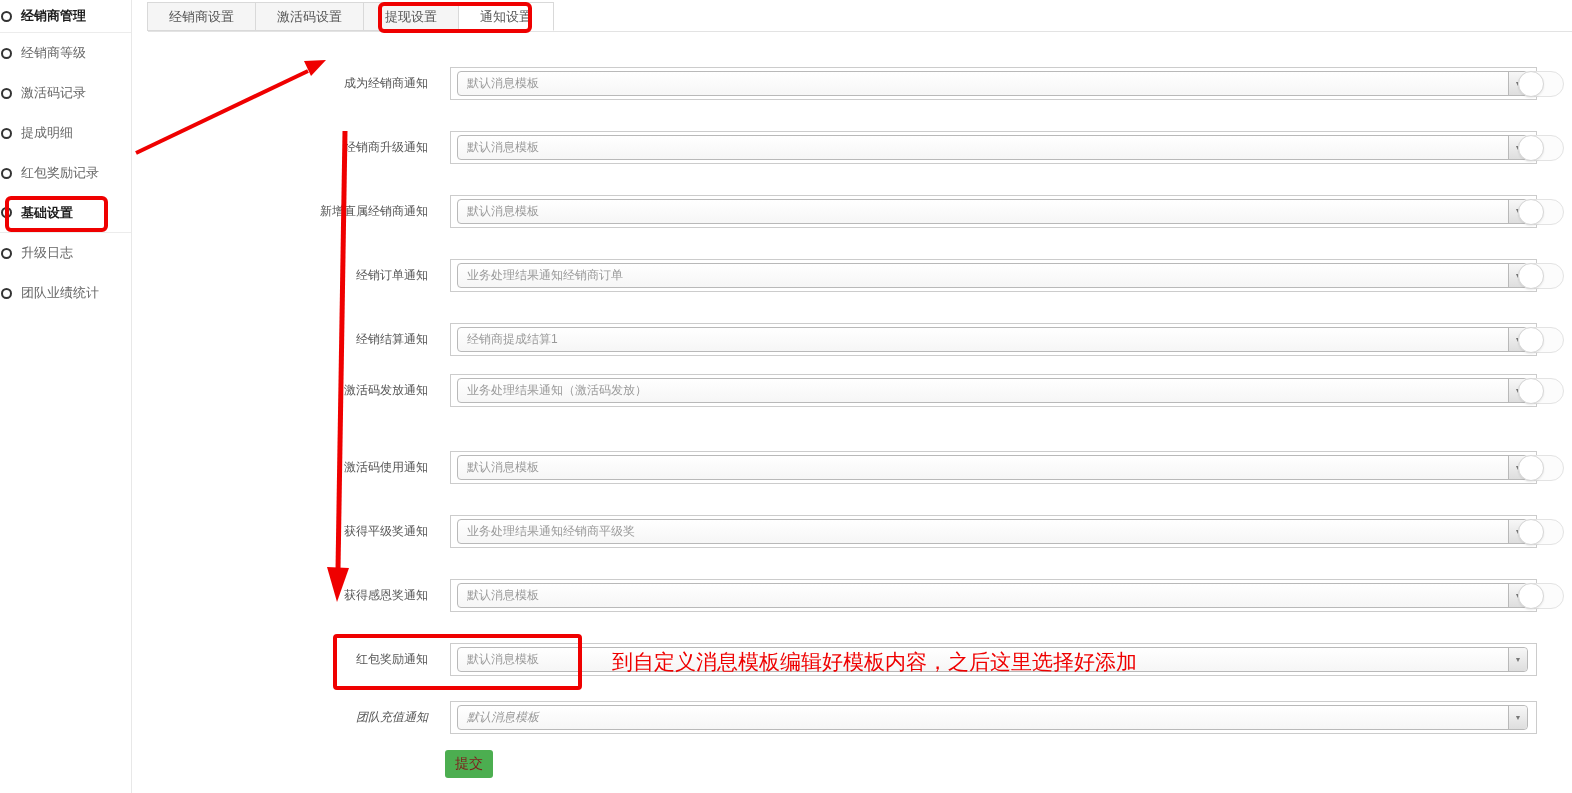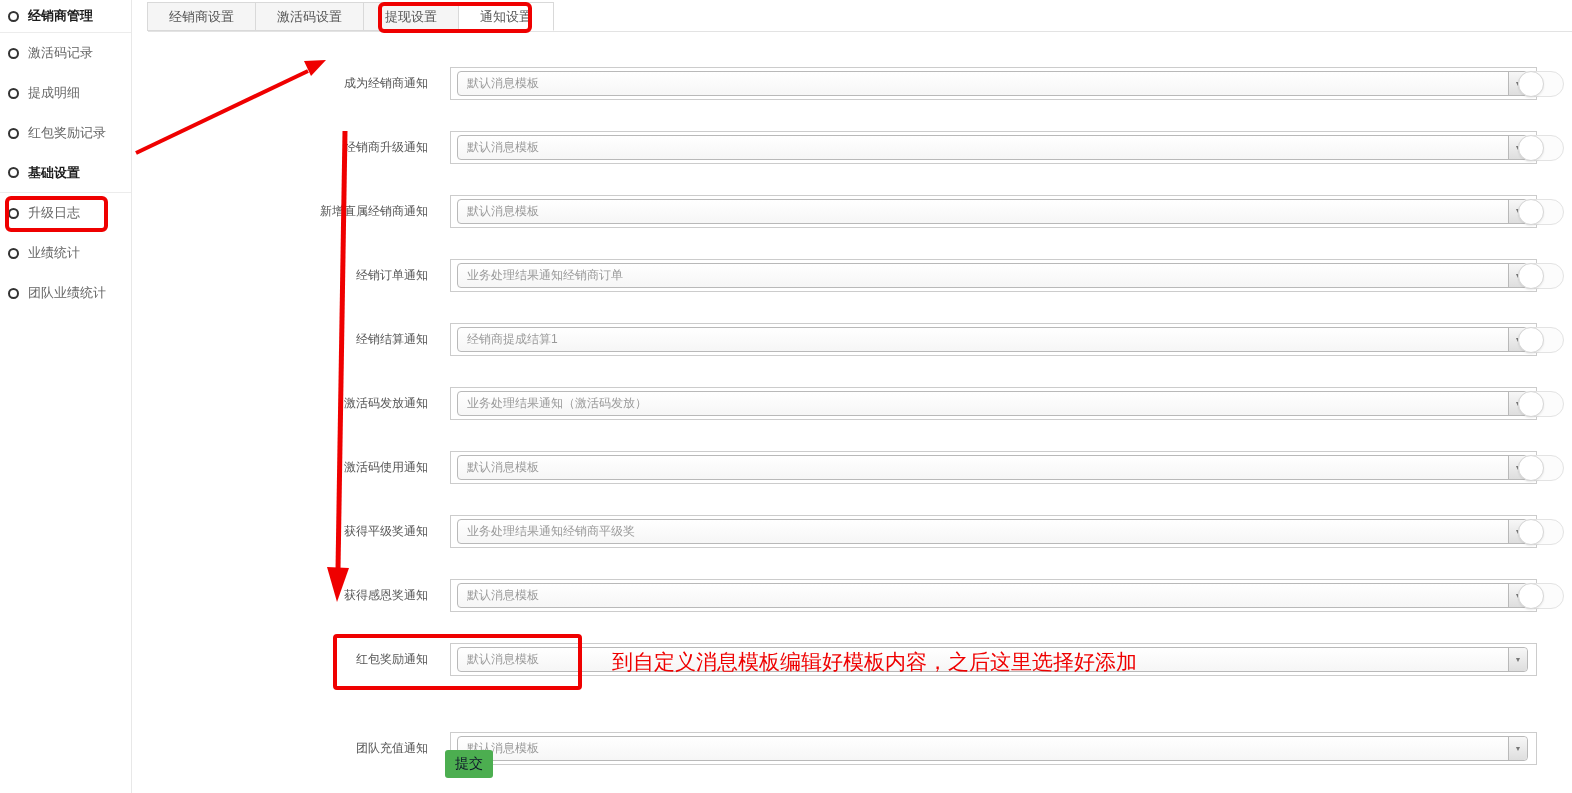--- a/index.html
+++ b/index.html
@@ -4,21 +4,21 @@
 <style>
   * { box-sizing: border-box; }
   html,body { margin:0; padding:0; }
   body {
     width:1572px; height:793px; position:relative; overflow:hidden;
     background:#fff; font-family:"Liberation Sans","DejaVu Sans",sans-serif;
   }
   
   .sidebar { position:absolute; left:0; top:0; width:132px; height:793px;
     background:#fff; border-right:1px solid #e8e8e8; }
-  .side-item { display:flex; align-items:center; height:40px; padding-left:8px;
+  .side-item { display:flex; align-items:center; height:40px; padding-left:1px;
     gap:9px; font-size:13px; color:#666; cursor:pointer; white-space:nowrap; }
   .side-item:first-child { height:33px; }
   .side-item .dot { width:11px; height:11px; border:2px solid #333;
     border-radius:50%; flex:none; }
   .side-item.active { color:#1c1c1c; font-weight:bold; }
   .side-item.divider { border-bottom:1px solid #ececec; }
   
   .tabbar { position:absolute; left:148px; top:2px; display:flex; z-index:1; }
   .tab { height:29px; line-height:27px; padding:0 21px; font-size:13px; color:#555;
     background:#f5f5f5; border:1px solid #d9d9d9; margin-left:-1px; cursor:pointer; }
@@ -39,21 +39,21 @@
   .dd-btn { position:absolute; right:0; top:0; bottom:0; width:19px;
     border-left:1px solid #b9b9b9; border-radius:0 4px 4px 0;
     background:linear-gradient(#f7f7f7,#dedede); text-align:center; }
   .dd-btn span { font-size:7px; color:#777; line-height:23px; display:block; }
   .toggle { position:absolute; left:1518px; width:46px; height:26px;
     border-radius:13px; border:1px solid #e3e3e3; background:#fcfcfc; cursor:pointer; }
   .knob { position:absolute; left:-1px; top:-1px; width:26px; height:26px;
     border-radius:50%; background:#fff; border:1px solid #d6d6d6;
     box-shadow:0 1px 2px rgba(0,0,0,.08); }
   .submit-btn { position:absolute; left:445px; top:750px; width:48px; height:28px;
-    background:#4cae50; color:#0f172a; font-size:14px; border:none; border-radius:3px;
+    background:#4cae50; color:#7f1d1d; font-size:14px; border:none; border-radius:3px;
     cursor:pointer; font-family:inherit; }
   
   .red-box { position:absolute; border:4px solid #ef0000; border-radius:6px;
     pointer-events:none; z-index:5; }
   #box-tab      { left:378px; top:2px;  width:154px; height:31px; }
   #box-sidebar  { left:5px;   top:196px; width:103px; height:36px; }
   #box-row10    { left:333px; top:634px; width:249px; height:56px; border-radius:4px; }
   .red-note { position:absolute; left:612px; top:648px; font-size:21px;
     color:#ef0000; z-index:5; pointer-events:none; white-space:nowrap; }
   #arrows { position:absolute; left:0; top:0; width:1572px; height:793px;
@@ -62,41 +62,41 @@
 </head>
 <body>
 
 <div class="sidebar" id="sidebar">
     <div class="side-item active divider">
       <span class="dot"></span>
       <span>经销商管理</span>
     </div>
     <div class="side-item">
       <span class="dot"></span>
+      <span>经销商等级</span>
+    </div>
+    <div class="side-item">
+      <span class="dot"></span>
       <span>激活码记录</span>
     </div>
     <div class="side-item">
       <span class="dot"></span>
       <span>提成明细</span>
     </div>
     <div class="side-item">
       <span class="dot"></span>
       <span>红包奖励记录</span>
     </div>
     <div class="side-item active divider">
       <span class="dot"></span>
       <span>基础设置</span>
     </div>
     <div class="side-item">
       <span class="dot"></span>
       <span>升级日志</span>
-    </div>
-    <div class="side-item">
-      <span class="dot"></span>
-      <span>业绩统计</span>
     </div>
     <div class="side-item">
       <span class="dot"></span>
       <span>团队业绩统计</span>
     </div>
   </div>
 
 <div class="tab-underline"></div>
 <div class="tabbar" id="tabbar">
     <div class="tab">经销商设置</div>
@@ -169,21 +169,21 @@
           <span class="dd-text">经销商提成结算1</span>
           <div class="dd-btn">
             <span>▼</span>
           </div>
         </div>
       </div>
       <div class="toggle" style="top:4px">
         <div class="knob"></div>
       </div>
     </div>
-    <div class="row" style="top: 387px; border-radius: 14px;">
+    <div class="row" style="top: 374px; border-radius: 14px;">
       <div class="row-label">激活码发放通知</div>
       <div class="dd-outer">
         <div class="dd-inner">
           <span class="dd-text">业务处理结果通知（激活码发放）</span>
           <div class="dd-btn">
             <span>▼</span>
           </div>
         </div>
       </div>
       <div class="toggle" style="top:4px">
@@ -236,21 +236,21 @@
       <div class="row-label">红包奖励通知</div>
       <div class="dd-outer">
         <div class="dd-inner">
           <span class="dd-text">默认消息模板</span>
           <div class="dd-btn">
             <span>▼</span>
           </div>
         </div>
       </div>
     </div>
-    <div class="row" style="top: 732px;">
+    <div class="row" style="top: 701px; font-style: italic;">
       <div class="row-label">团队充值通知</div>
       <div class="dd-outer">
         <div class="dd-inner">
           <span class="dd-text">默认消息模板</span>
           <div class="dd-btn">
             <span>▼</span>
           </div>
         </div>
       </div>
     </div>

